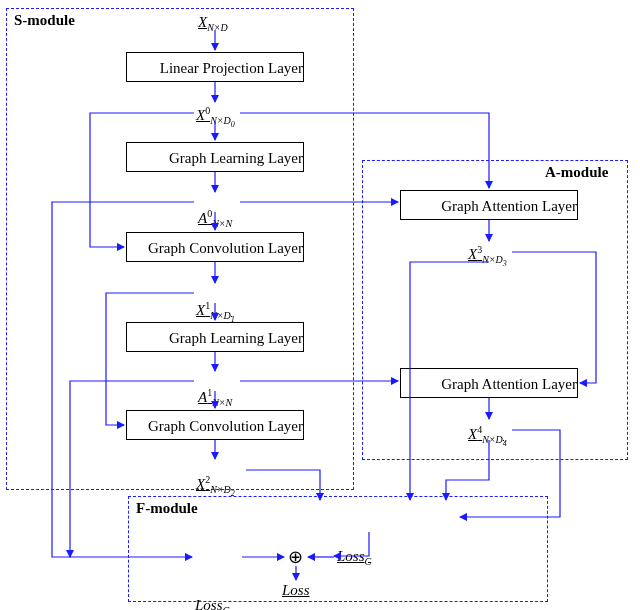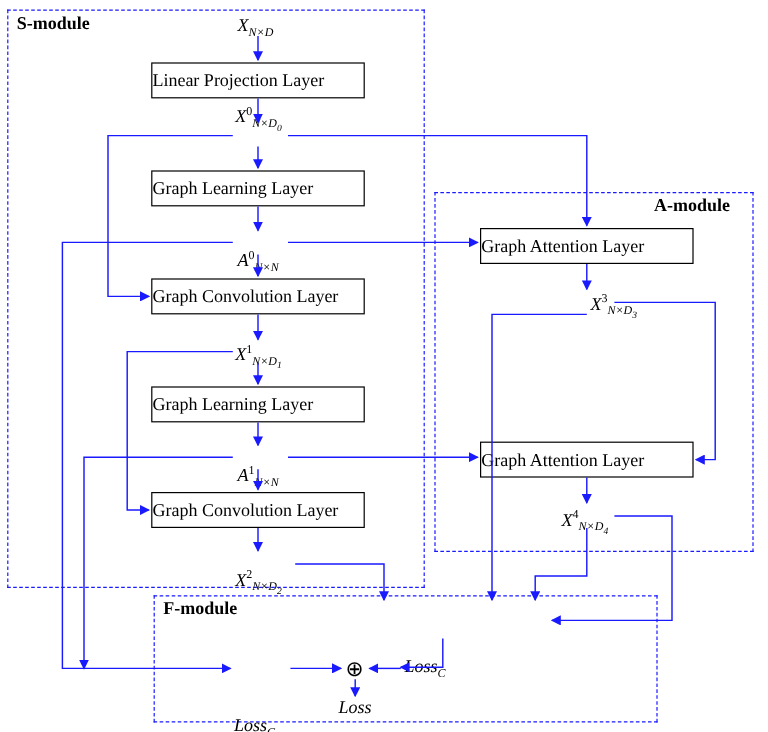--- a/index.html
+++ b/index.html
@@ -27,32 +27,33 @@
     position: absolute;
     font-weight: bold;
     font-size: 15px;
     color: #000;
     white-space: nowrap;
   }
   .block {
     position: absolute;
     border: 1px solid #000;
     background: #fff;
-    text-align: left;
+    text-align: right;
     line-height: 1.2;
     padding-top: 6px;
     box-sizing: border-box;
     font-size: 15px;
   }
   .label {
     position: absolute;
     background: transparent;
     white-space: nowrap;
     font-style: normal;
     font-size: 15px;
+    text-decoration: underline;
   }
   .var {
     font-style: italic;
   }
   sub { font-size: 10px; font-style: italic; }
   sup { font-size: 10px; font-style: normal; }
   .subsub { font-size: 8px; }
   svg.wires {
     position: absolute;
     left: 0; top: 0;
@@ -79,51 +80,51 @@
 
   <div class="module-box" style="left:128px; top:496px; width:420px; height:106px;"></div>
   <div class="module-label" style="left:136px; top:500px;text-align:right;">F-module</div>
 
   <div class="label" style="left:198px; top:14px;">
     <span class="var">X</span><sub>N×D</sub>
   </div>
 
   <div class="block" style="left:126px; top:52px; width:178px; height:30px;">Linear Projection Layer</div>
 
-  <div class="label" style="left:196px; top:88px;">
+  <div class="label" style="left:196px; top:105px;">
     <span class="var">X</span><sup>0</sup><sub><span>N×D</span><sub class="subsub">0</sub></sub>
   </div>
 
   <div class="block" style="left:126px; top:142px; width:178px; height:30px;">Graph Learning Layer</div>
 
   <div class="label" style="left:198px; top:208px;">
     <span class="var">A</span><sup>0</sup><sub>N×N</sub>
   </div>
 
   <div class="block" style="left:126px; top:232px; width:178px; height:30px;">Graph Convolution Layer</div>
 
-  <div class="label" style="left:196px; top:286px;">
+  <div class="label" style="left:196px; top:300px;">
     <span class="var">X</span><sup>1</sup><sub><span>N×D</span><sub class="subsub">1</sub></sub>
   </div>
 
   <div class="block" style="left:126px; top:322px; width:178px; height:30px;">Graph Learning Layer</div>
 
   <div class="label" style="left:198px; top:387px;">
     <span class="var">A</span><sup>1</sup><sub>N×N</sub>
   </div>
 
   <div class="block" style="left:126px; top:410px; width:178px; height:30px;">Graph Convolution Layer</div>
 
   <div class="label" style="left:196px; top:474px;">
     <span class="var">X</span><sup>2</sup><sub><span>N×D</span><sub class="subsub">2</sub></sub>
   </div>
 
   <div class="block" style="left:400px; top:190px; width:178px; height:30px;">Graph Attention Layer</div>
 
-  <div class="label" style="left:468px; top:244px;margin-left:24px;">
+  <div class="label" style="left:468px; top:244px;">
     <span class="var">X</span><sup>3</sup><sub><span>N×D</span><sub class="subsub">3</sub></sub>
   </div>
 
   <div class="block" style="left:400px; top:368px; width:178px; height:30px;">Graph Attention Layer</div>
 
   <div class="label" style="left:468px; top:424px;">
     <span class="var">X</span><sup>4</sup><sub><span>N×D</span><sub class="subsub">4</sub></sub>
   </div>
 
 

